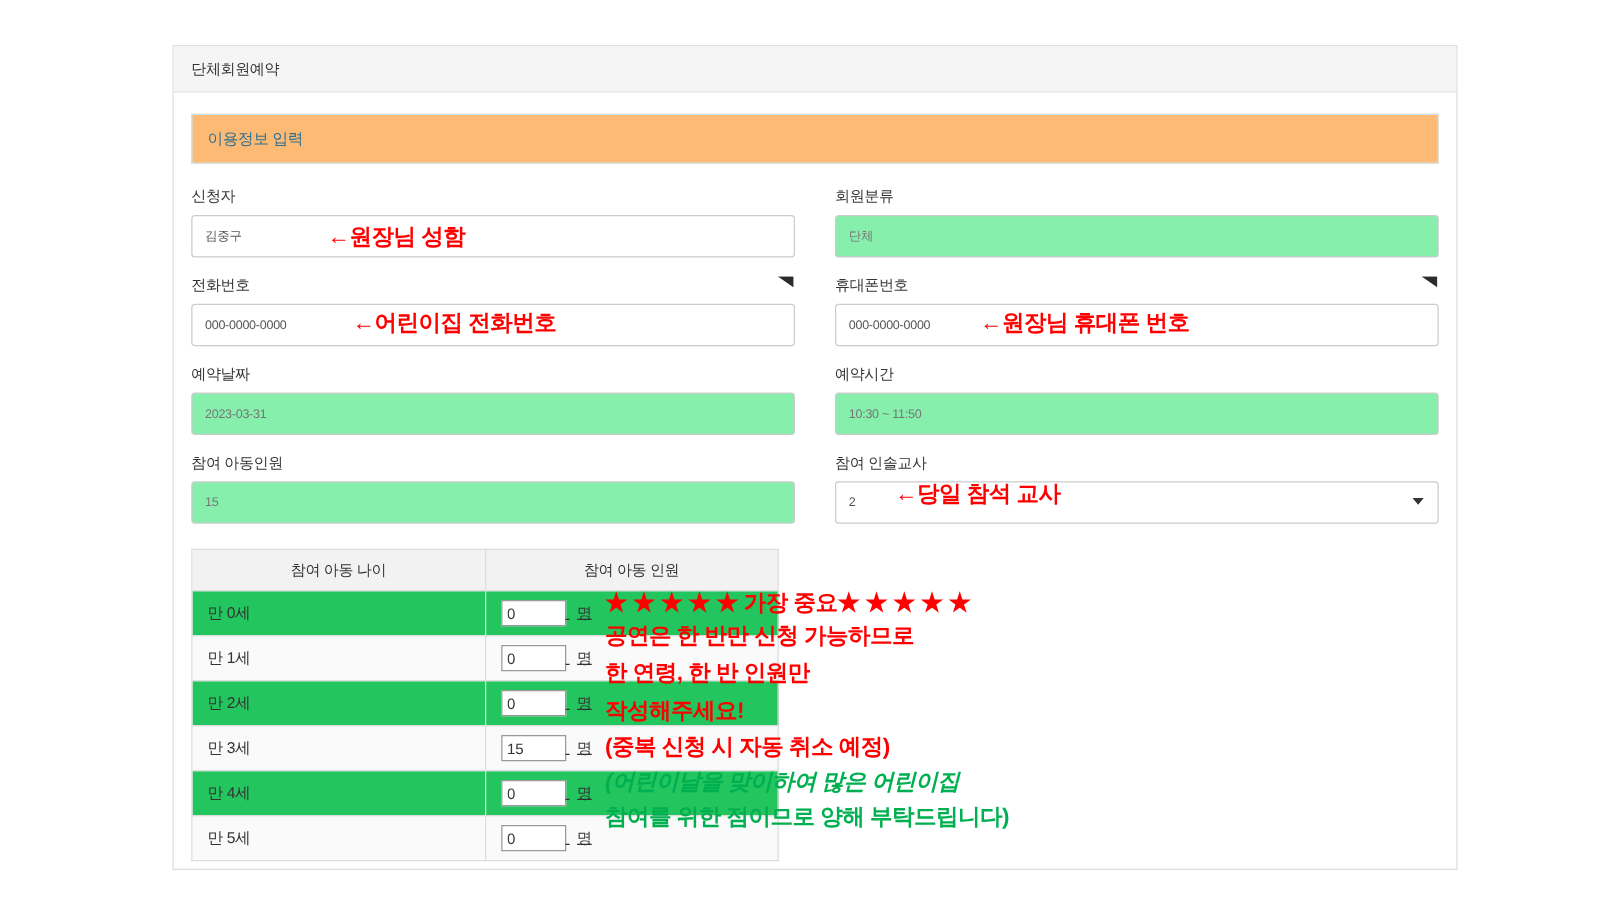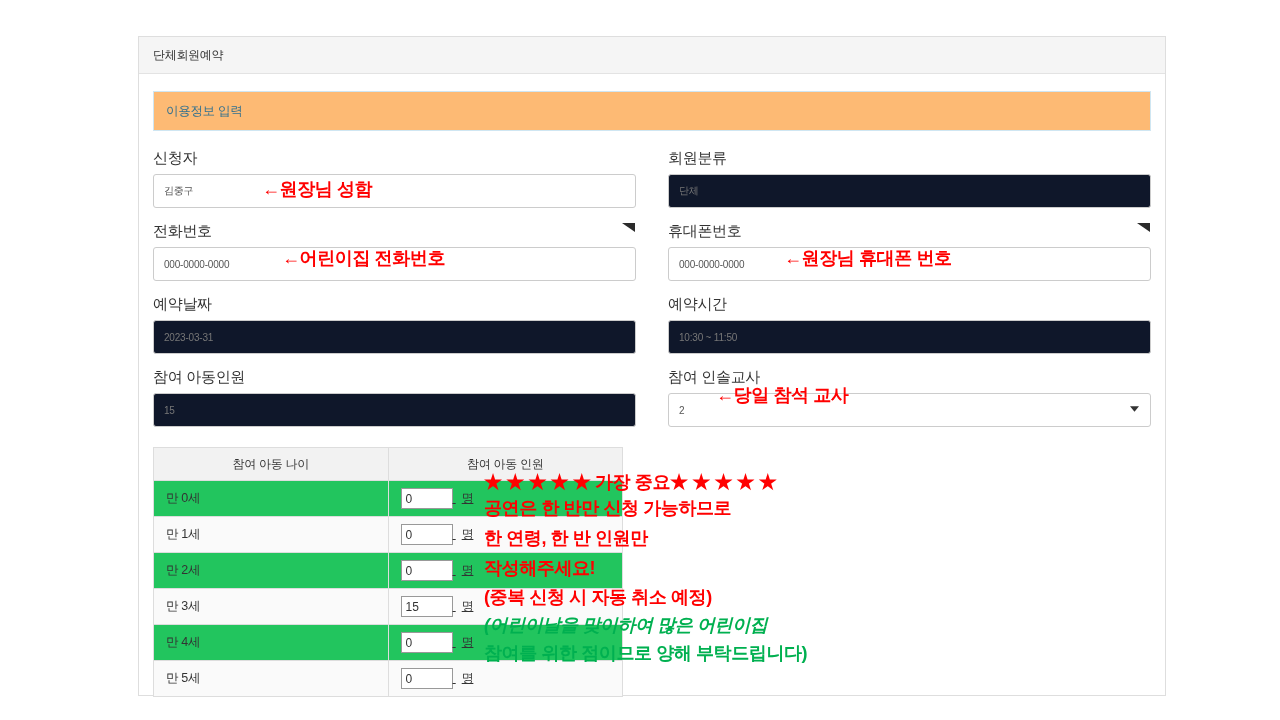--- a/index.html
+++ b/index.html
@@ -70,41 +70,41 @@
     display: grid;
     grid-template-columns: 1fr 1fr;
     column-gap: 32px;
     row-gap: 0px;
   }
   .field {
     margin-bottom: 14px;
     position: relative;
   }
   .field-label {
-    font-size: 15px;
+    font-size: 12px;
     color: #333333;
     display: block;
     margin-bottom: 6px;
     letter-spacing: -0.3px;
   }
   .input {
     width: 100%;
     height: 34px;
     box-sizing: border-box;
     border: 1px solid #cccccc;
     border-radius: 3px;
     padding: 0 10px;
     font-size: 10px;
     color: #555555;
     background: #ffffff;
     font-family: "Liberation Sans", sans-serif;
     letter-spacing: -0.2px;
   }
   .input.readonly {
-    background: #0f172a;
+    background: #86efac;
     color: #777777;
   }
   
   .corner-mark {
     position: absolute;
     right: 1px;
     top: 1px;
     width: 13px;
     height: 9px;
     background: #2b2b2b;

